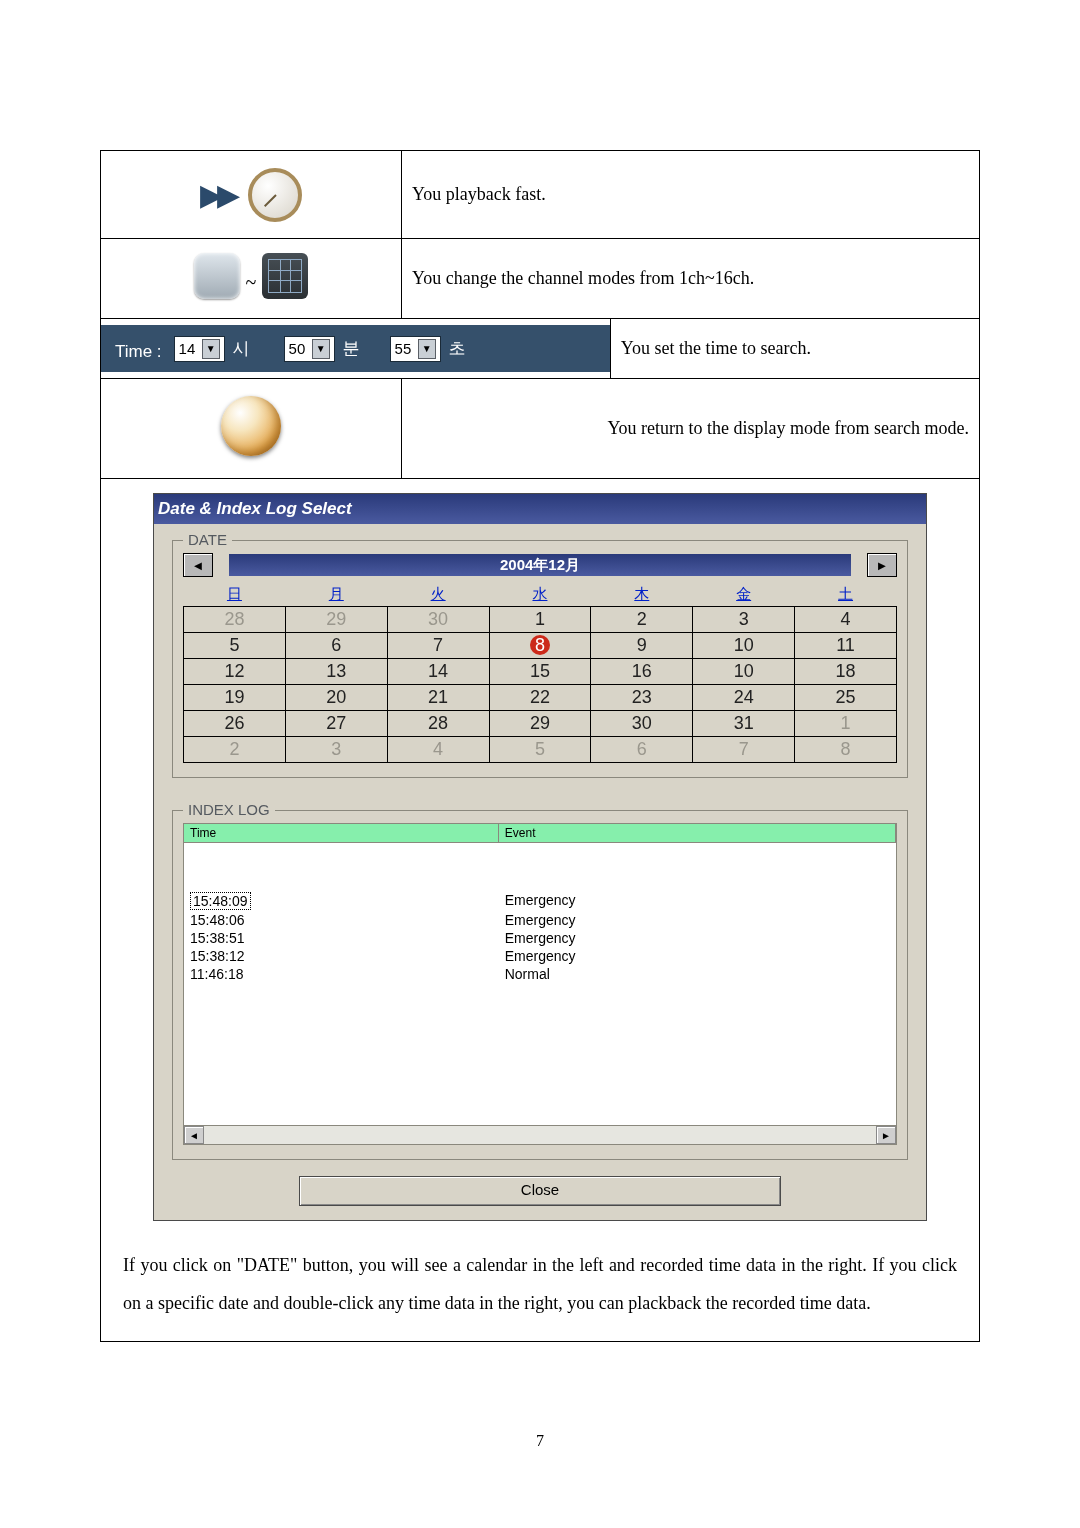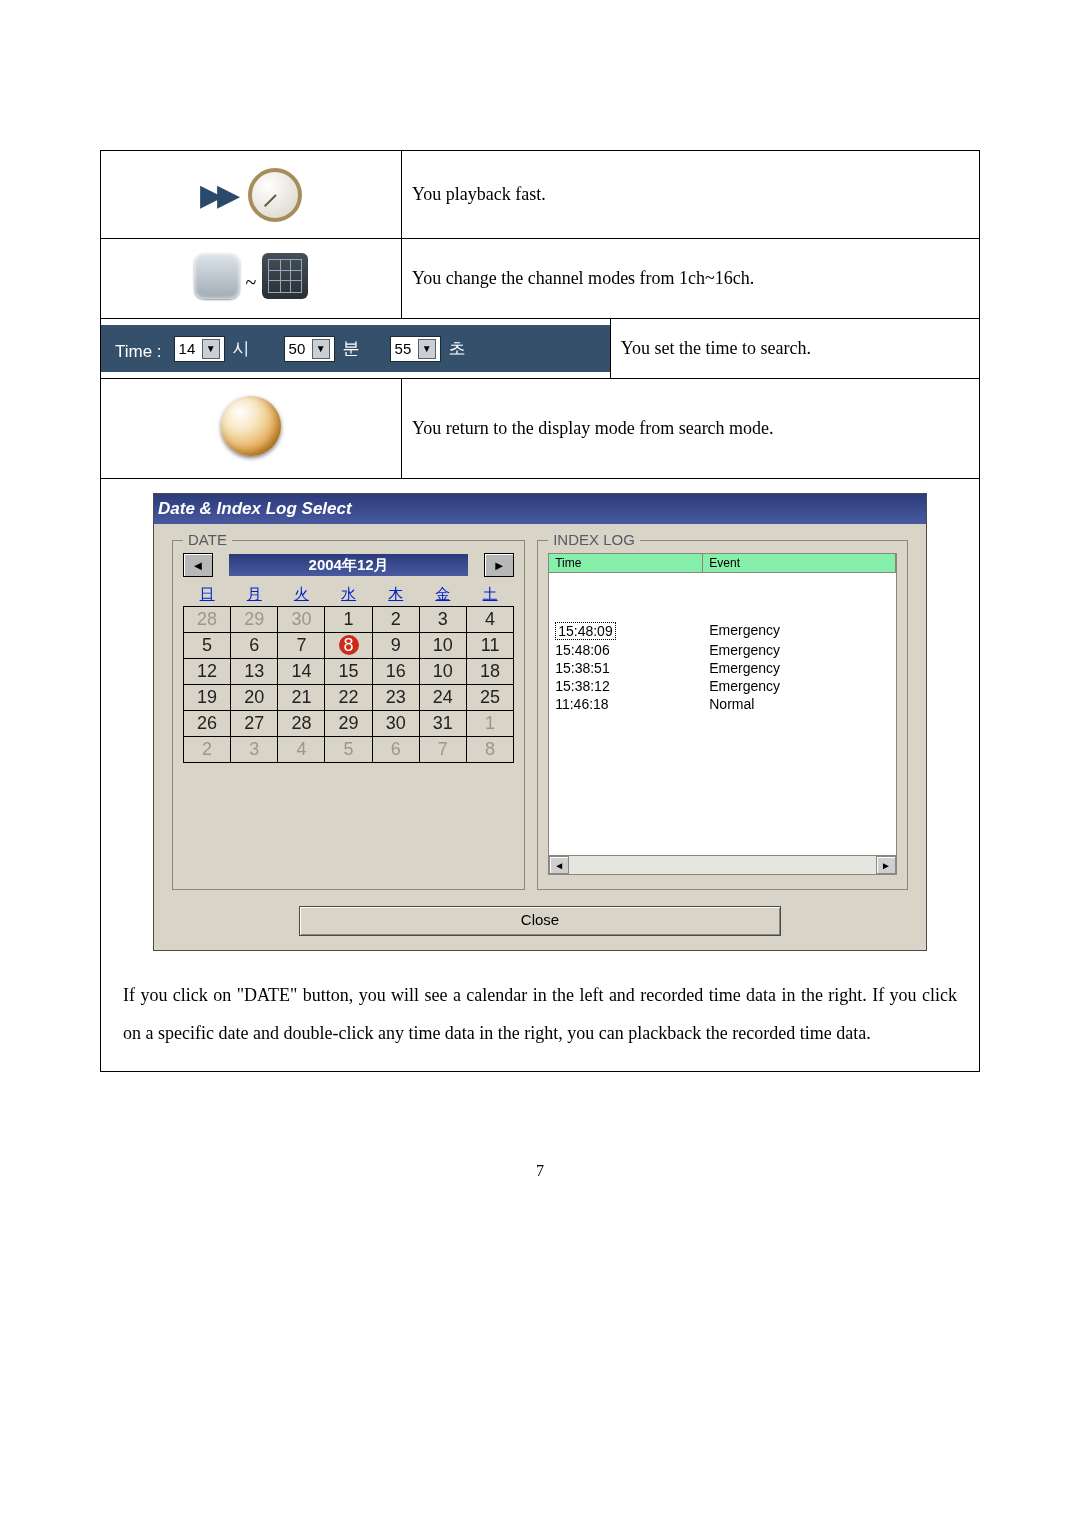--- a/index.html
+++ b/index.html
@@ -24,21 +24,21 @@
     vertical-align: middle;
     font-size: 18px;
   }
   .desc {
     font-family: "Times New Roman", serif;
     font-size: 18px;
   }
   .row-a { height: 88px; }
   .row-b { height: 80px; }
   .row-c { height: 60px; }
-  .row-d { height: 100px; }
+  .row-d { height: 100px; text-align: right; }
   .row-e td { padding: 0; }
   .control-cell { width: 280px; text-align: center; }
 
   
   .fastbox { display: inline-flex; align-items: center; gap: 14px; }
   .ff-icon { font-size: 30px; color: #2b4a6b; letter-spacing: -6px; }
   .clock {
     width: 46px; height: 46px; border-radius: 50%;
     border: 4px solid #a88c5a;
     background: radial-gradient(circle at 35% 30%, #fff, #d8d3c8);
@@ -126,21 +126,21 @@
     padding: 16px 18px 14px 18px;
   }
   .groupbox {
     border:1px solid #8a887d; padding:12px 10px 14px 10px; position:relative;
     background:#d8d4c8;
   }
   .groupbox > .glabel {
     position:absolute; top:-10px; left:10px;
     background:#d8d4c8; padding:0 5px; font-size:15px; color:#555a60;
   }
-  .two-col { display:flex; gap:12px; }
+  .two-col { display:flex; gap:32px;flex-direction:column; }
   .two-col > * { flex:1; }
 
   .cal-head {
     display:flex; align-items:center; justify-content:space-between;
     margin-bottom:6px;
   }
   .navbtn {
     width:28px; height:22px; background:#b8b8b8;
     border:1px solid #000; box-shadow: inset 1px 1px 0 #fff;
     display:flex; align-items:center; justify-content:center;

